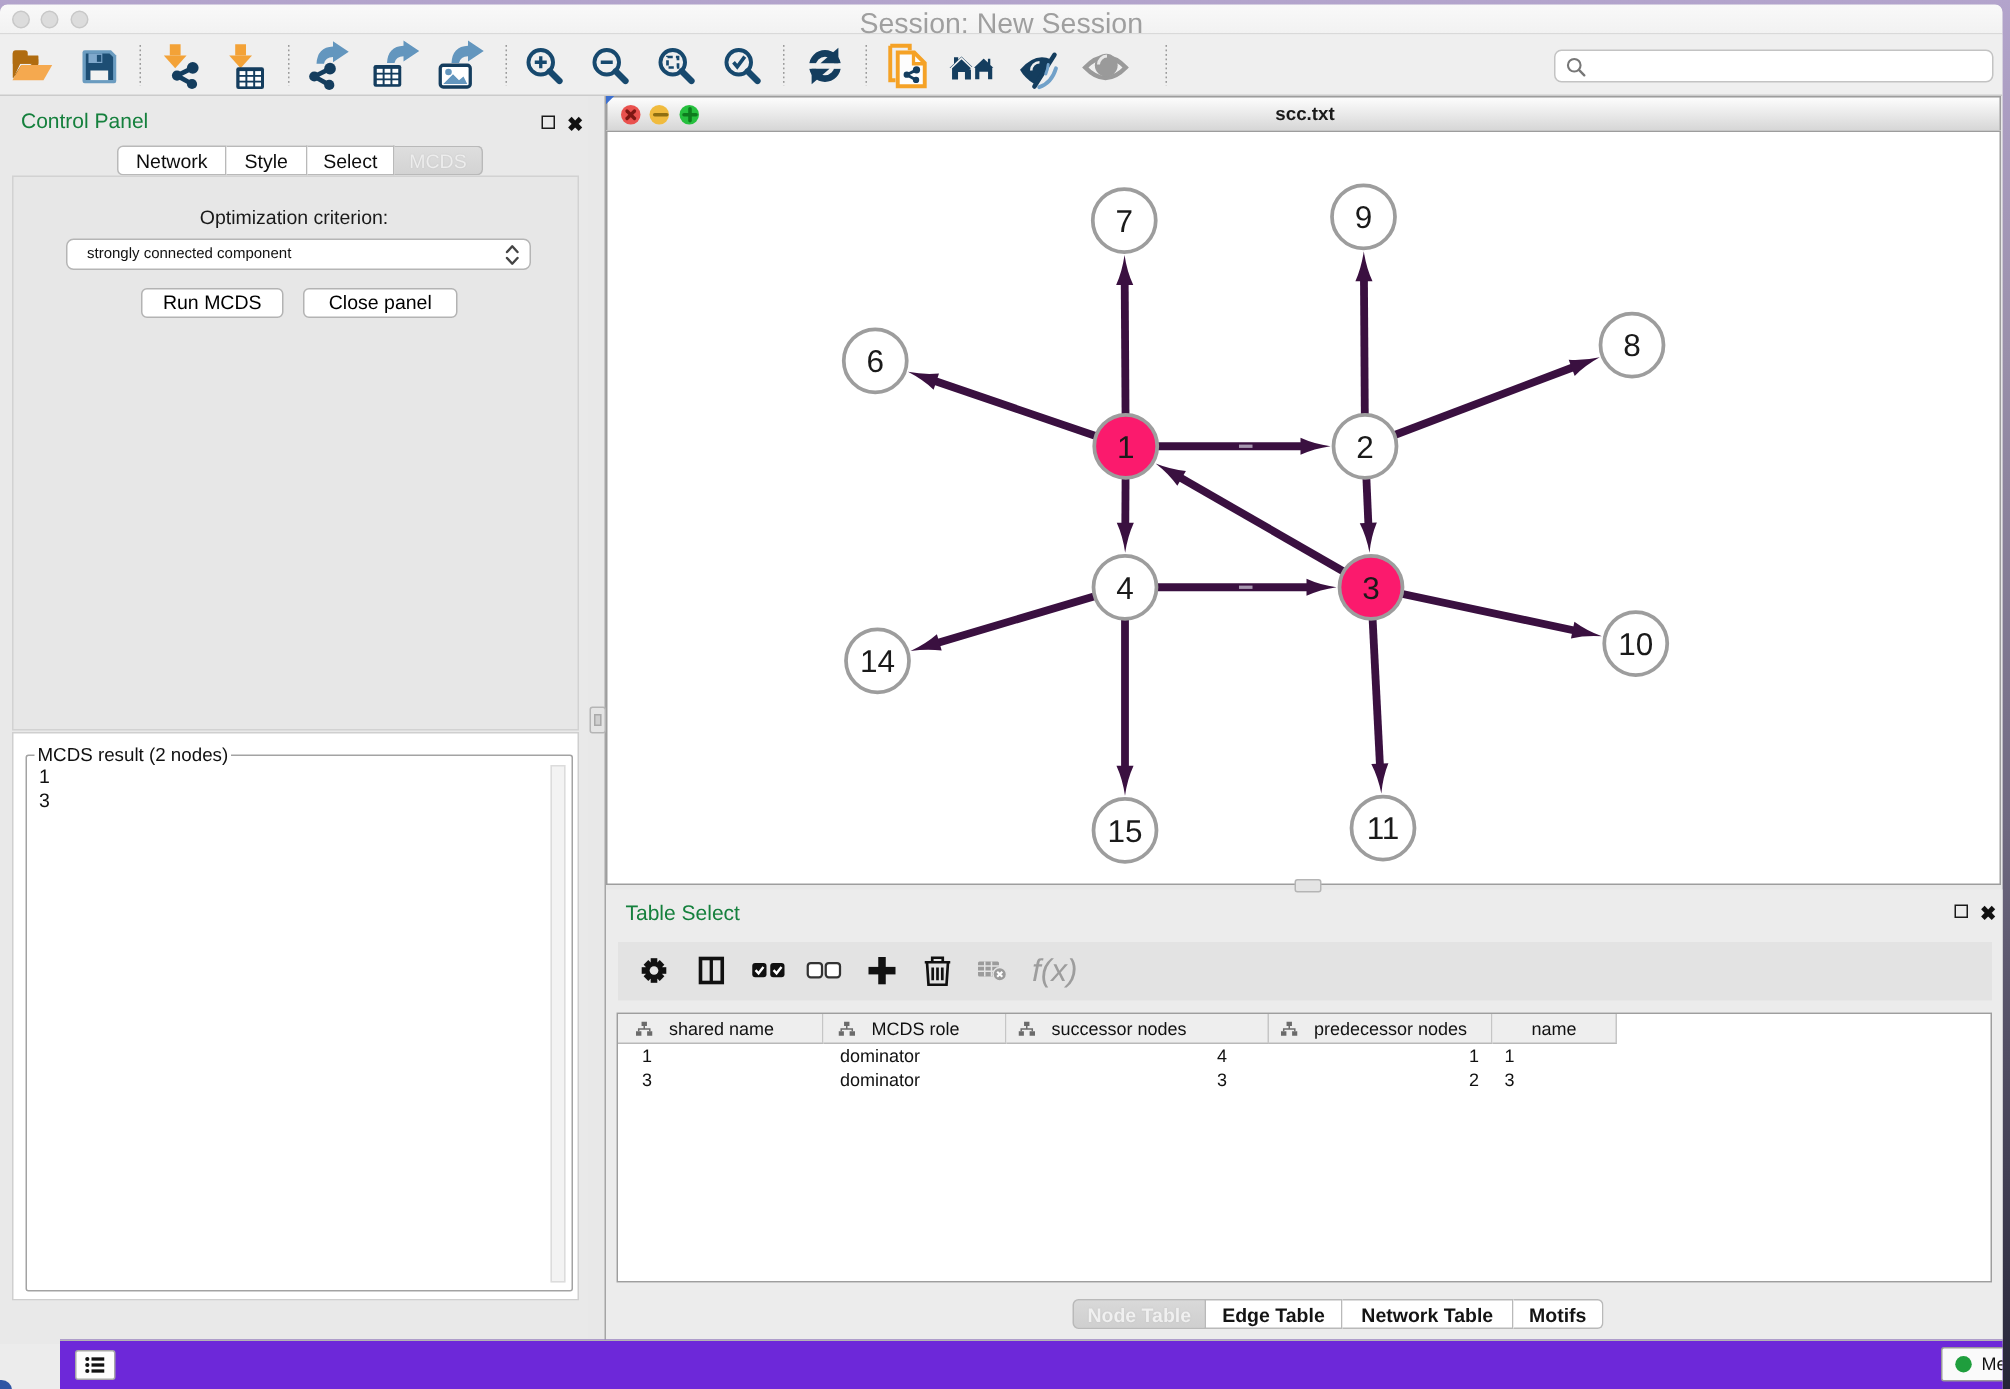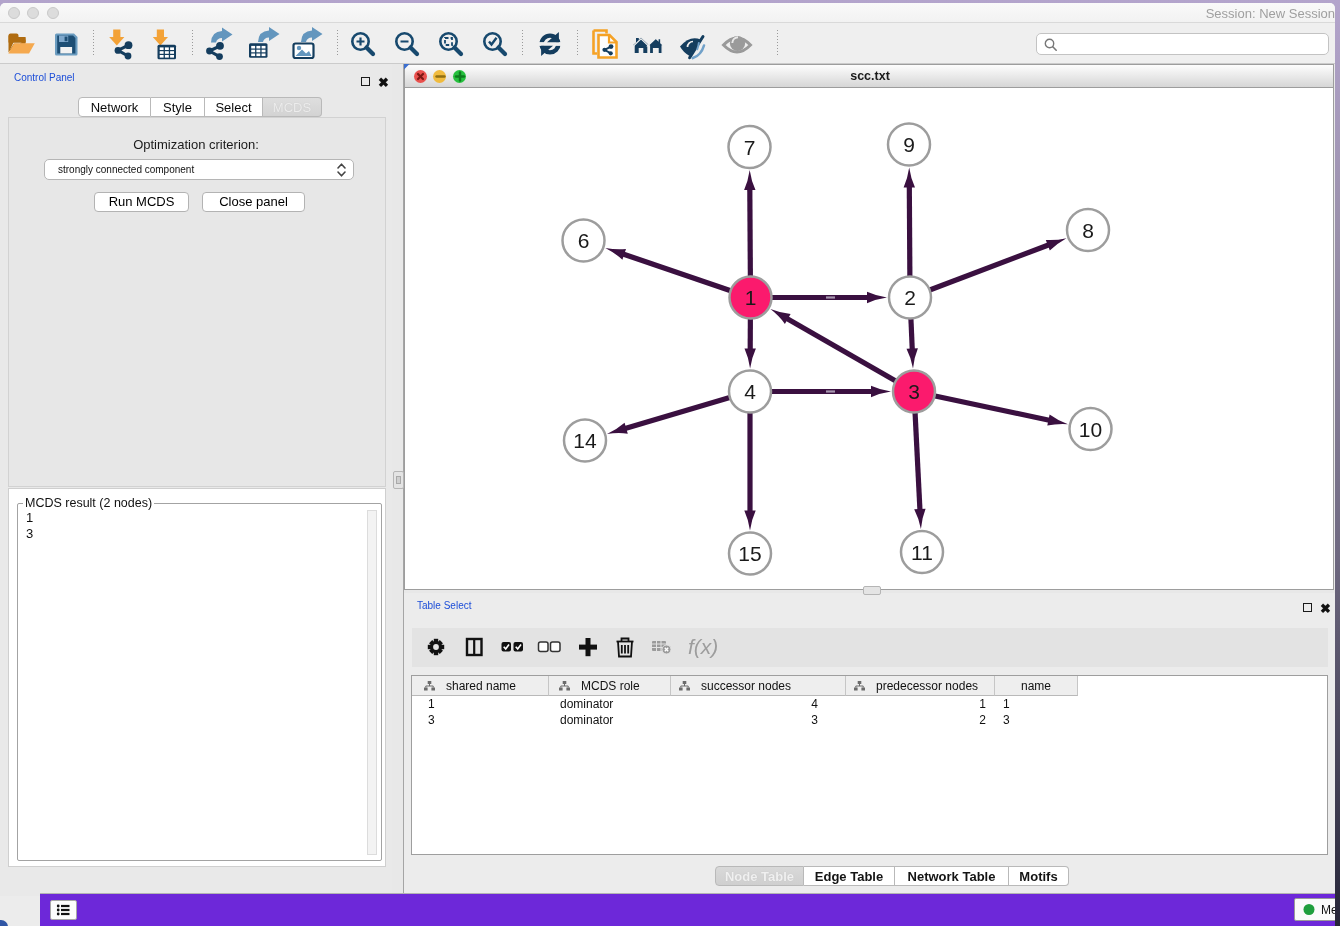--- a/index.html
+++ b/index.html
@@ -1,25 +1,25 @@
 <!DOCTYPE html>
 <html><head><meta charset="utf-8"><style>
 *{margin:0;padding:0;box-sizing:border-box;font-family:"Liberation Sans",sans-serif;}
 html,body{width:1340px;height:926px;overflow:hidden;}
 body{position:relative;background:#ececec;}
 .abs{position:absolute;}
 #desktop{left:0;top:0;width:1340px;height:926px;background:linear-gradient(180deg,#b3a4cc 0%,#9a90ab 25%,#6e6880 60%,#262538 100%);}
 #appwin{left:0;top:3px;width:1335px;height:923px;background:#ececec;border-radius:5px 5px 0 0;overflow:hidden;}
 #titlebar{left:0;top:0;width:1335px;height:20px;background:linear-gradient(#f9f9f9,#f2f2f2);border-bottom:1px solid #d9d9d9;border-radius:5px 5px 0 0;}
 .tl{width:12px;height:12px;border-radius:50%;background:#dcdcdc;border:1px solid #c8c8c8;top:4px;}
-#title-txt{top:3px;left:0;width:1335px;text-align:right;font-size:13px;color:#9f9f9f;}
+#title-txt{top:3px;left:0;width:1335px;text-align:center;font-size:19px;color:#9f9f9f;}
 #toolbar{left:0;top:20px;width:1335px;height:41px;background:#efefef;border-bottom:1px solid #cbcbcb;}
 #searchbox{left:1036px;top:10px;width:293px;height:22px;background:#fff;border:1px solid #c3c3c3;border-radius:5px;}
 #lpanel{left:0;top:61px;width:392px;height:832px;background:#e9e9e9;}
-.pnl-title{font-size:10px;color:#1d4ed8;}
+.pnl-title{font-size:14px;color:#15803d;}
 .float-ic{width:9px;height:9px;border:1.5px solid #1a1a1a;}
 .close-ic{font-size:13px;color:#111;font-weight:bold;line-height:11px;}
 .tab{position:absolute;top:33px;height:20px;background:#fff;border:1px solid #b9b9b9;font-size:13px;color:#0c0c0c;text-align:center;line-height:19px;}
 .tab.sel{background:linear-gradient(#dedede,#d3d3d3);color:#ededed;text-shadow:0 0 1px #c0c0c0;}
 #tabbox{left:8px;top:53px;width:378px;height:370px;background:#e7e7e7;border:1px solid #d2d2d2;}
 #optlabel{left:0;top:73px;width:392px;text-align:center;font-size:13px;color:#1a1a1a;}
 #dropdown{left:44px;top:95px;width:310px;height:21px;background:#fff;border:1px solid #b5b5b5;border-radius:5px;font-size:10px;color:#111;line-height:19px;padding-left:13px;}
 .btn{position:absolute;top:128px;height:20px;background:#fff;border:1px solid #b3b3b3;border-radius:4px;font-size:13px;color:#000000;text-align:center;line-height:18px;}
 #results{left:8px;top:424px;width:378px;height:379px;background:#fff;border:1px solid #cfcfcf;}
 #fieldset{left:8px;top:14px;width:365px;height:358px;border:1px solid #a3a3a3;border-radius:2px;}

